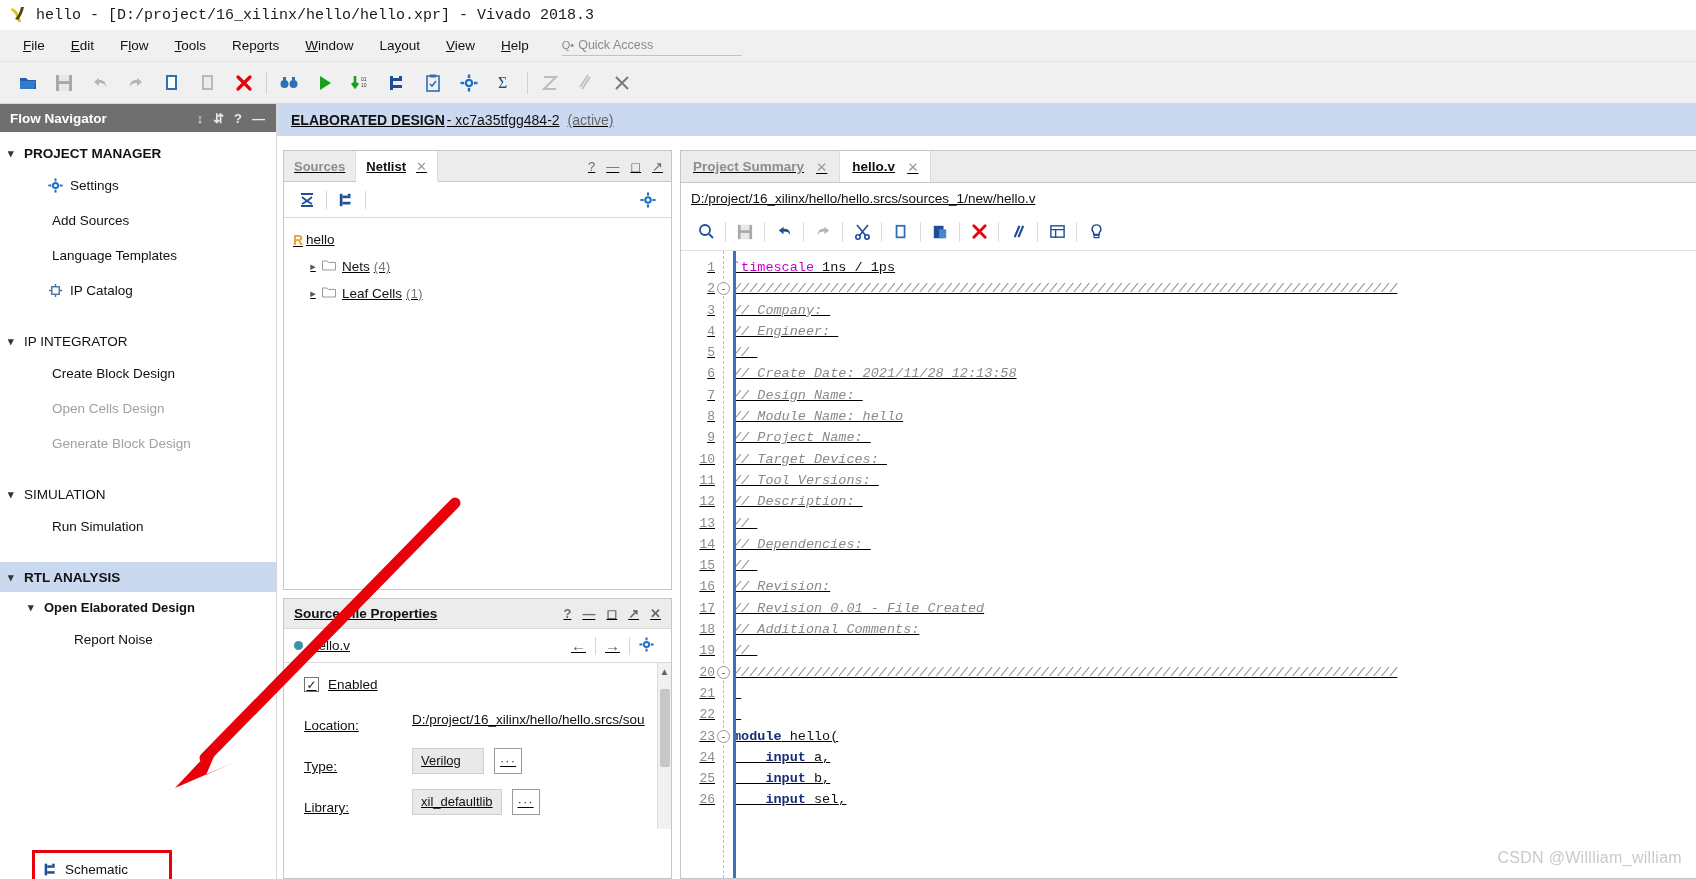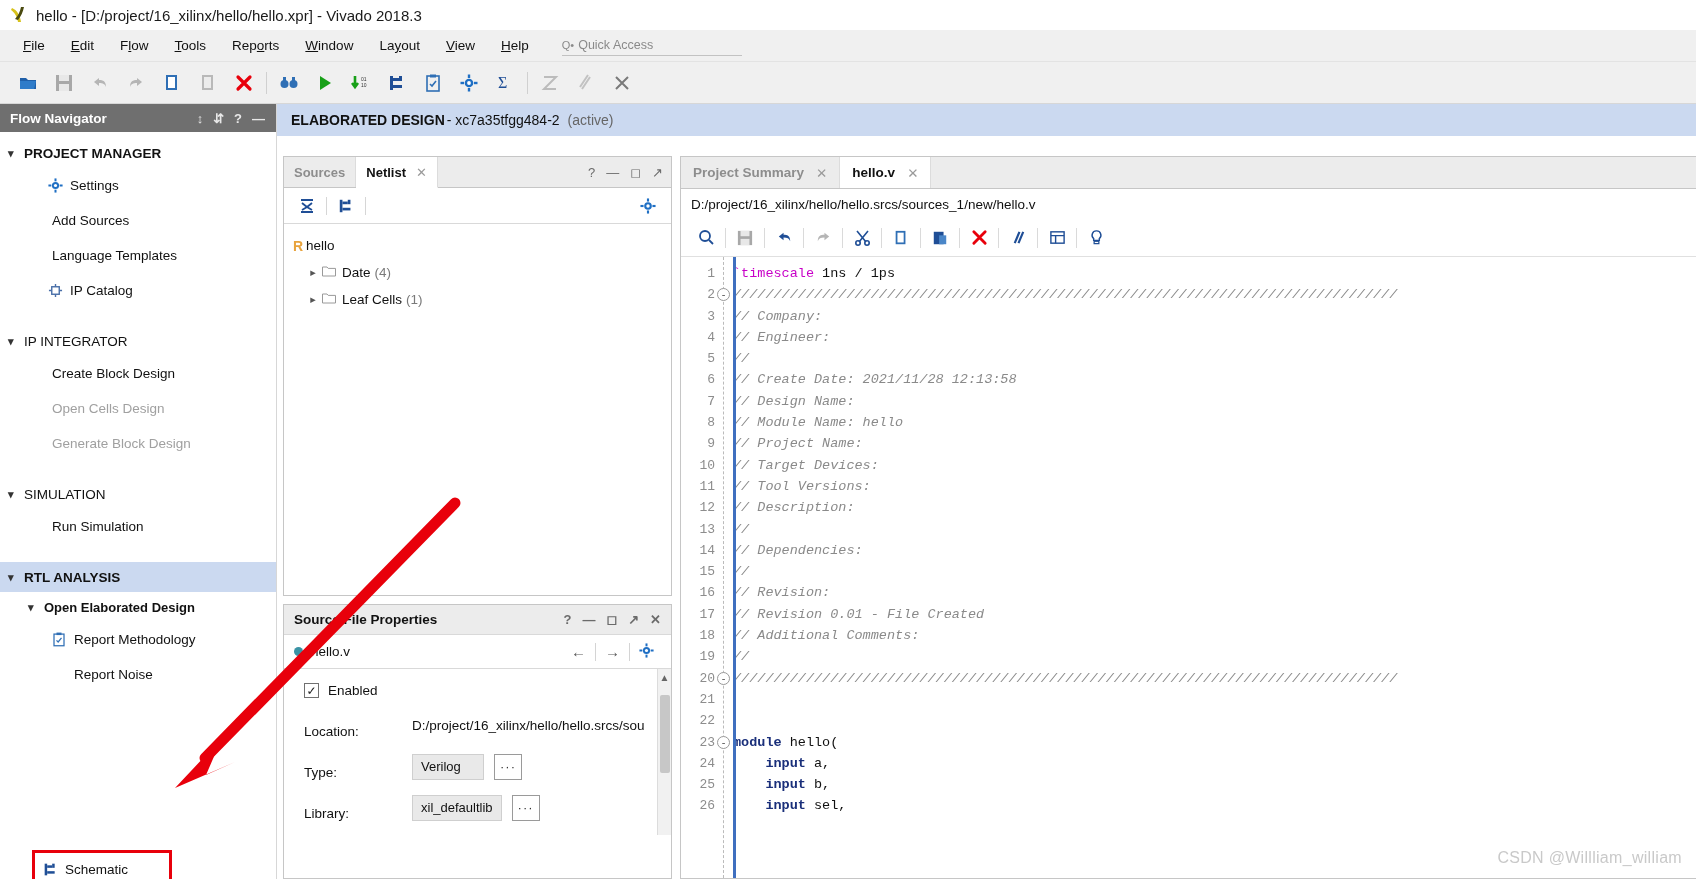--- a/index.html
+++ b/index.html
@@ -10,21 +10,21 @@
     overflow: hidden;
   }
   body { position: relative; }
 
   
   .titlebar {
     height: 30px; display: flex; align-items: center;
     background: #ffffff; padding-left: 8px;
   }
   .titlebar .logo { width: 22px; height: 22px; position: relative; margin-right: 6px; }
-  .titlebar .title { font-size: 15px; color: #1a1a1a; }
+  .titlebar .title { font-size: 15px; color: #1a1a1a; font-family: Liberation Mono, monospace; }
 
   
   .menubar {
     height: 32px; background: #f0f0f0; display: flex; align-items: center;
     padding-left: 10px; border-bottom: 1px solid #e3e3e3;
   }
   .menu-item {
     font-size: 13.5px; color: #111; padding: 4px 13px; cursor: default;
     white-space: nowrap;
   }
@@ -81,30 +81,30 @@
     position: absolute; left: 32px; top: 746px; width: 140px; height: 38px;
     border: 3px solid #e8000b; background: #fff; z-index: 5;
     display: flex; align-items: center; padding-left: 8px;
     font-size: 13.5px; color: #111;
   }
 
   
   .red-arrow { position: absolute; left: 0; top: 0; pointer-events: none; z-index: 6; }
 
   
-  .right-area { flex: 1; display: flex; flex-direction: column; }
+  .right-area { flex: 1; display: flex; flex-direction: column; text-decoration: underline; }
   .elab-bar {
     height: 32px; background: #cbd9f0; display: flex; align-items: center;
     padding-left: 14px; font-size: 14px; color: #111;
   }
   .elab-bar b { font-weight: bold; }
   .elab-dev { margin-left: 2px; }
   .elab-active { color: #666; margin-left: 8px; }
 
-  .panels { flex: 1; display: flex; background: #ffffff; padding: 20px 0 0 6px; }
+  .panels { flex: 1; display: flex; background: #ffffff; padding: 14px 0 0 6px; }
 
   
   .leftcol { width: 389px; display: flex; flex-direction: column; }
 
   .panel { border: 1px solid #c6c6c6; background: #fff; display: flex; flex-direction: column; }
   .tabrow { height: 31px; background: #ececec; display: flex; align-items: stretch;
             border-bottom: 1px solid #c6c6c6; }
   .tab {
     display: flex; align-items: center; padding: 0 10px; font-size: 13px;
     color: #8d8d8d; font-weight: bold; border-right: 1px solid #dcdcdc;
@@ -428,30 +428,20 @@
       <div class="fn-spacer"></div>
 
       <div class="fn-group sel">
         <span class="chev">▾</span>
         <span>RTL ANALYSIS</span>
       </div>
       <div class="fn-group sub">
         <span class="chev">▾</span>
         <span>Open Elaborated Design</span>
       </div>
-      <div class="fn-item ind2">
-        <span class="fn-ico">
-          <svg width="14" height="15" viewBox="0 0 16 18">
-              <rect x="2" y="2.5" width="12" height="14" fill="none" stroke="#2f6fb5" stroke-width="1.5"></rect>
-              <rect x="5" y="0.7" width="6" height="3" fill="#2f6fb5"></rect>
-              <path d="M5 10 l2 2 l4-5" stroke="#2f6fb5" stroke-width="1.5" fill="none"></path>
-            </svg>
-        </span>
-        <span>Report Methodology</span>
-      </div>
       <div class="fn-item ind2" style="padding-left:74px">
         <span>Report Noise</span>
       </div>
     </div>
 
     <div class="schematic-box">
       <span class="fn-ico">
         <svg width="15" height="15" viewBox="0 0 18 18">
             <rect x="2" y="2" width="3" height="14" fill="#1f4e96"></rect>
             <rect x="5" y="4" width="6" height="3" fill="#1f4e96"></rect>
@@ -526,21 +516,21 @@
               <span class="rbadge">R</span>
               <span class="lbl">hello</span>
             </div>
             <div class="tree-row" style="padding-left:14px">
               <span class="arrow">▸</span>
               <span class="folder-ico">
                 <svg width="14" height="12" viewBox="0 0 14 12">
                     <path d="M0.5 2 h4.5 l1.2 1.4 H13.5 V11 H0.5 Z" fill="#fff" stroke="#9a9a9a" stroke-width="1"></path>
                   </svg>
               </span>
-              <span class="lbl">Date</span>
+              <span class="lbl">Nets</span>
               <span class="cnt">(4)</span>
             </div>
             <div class="tree-row" style="padding-left:14px">
               <span class="arrow">▸</span>
               <span class="folder-ico">
                 <svg width="14" height="12" viewBox="0 0 14 12">
                     <path d="M0.5 2 h4.5 l1.2 1.4 H13.5 V11 H0.5 Z" fill="#fff" stroke="#9a9a9a" stroke-width="1"></path>
                   </svg>
               </span>
               <span class="lbl">Leaf Cells</span>

